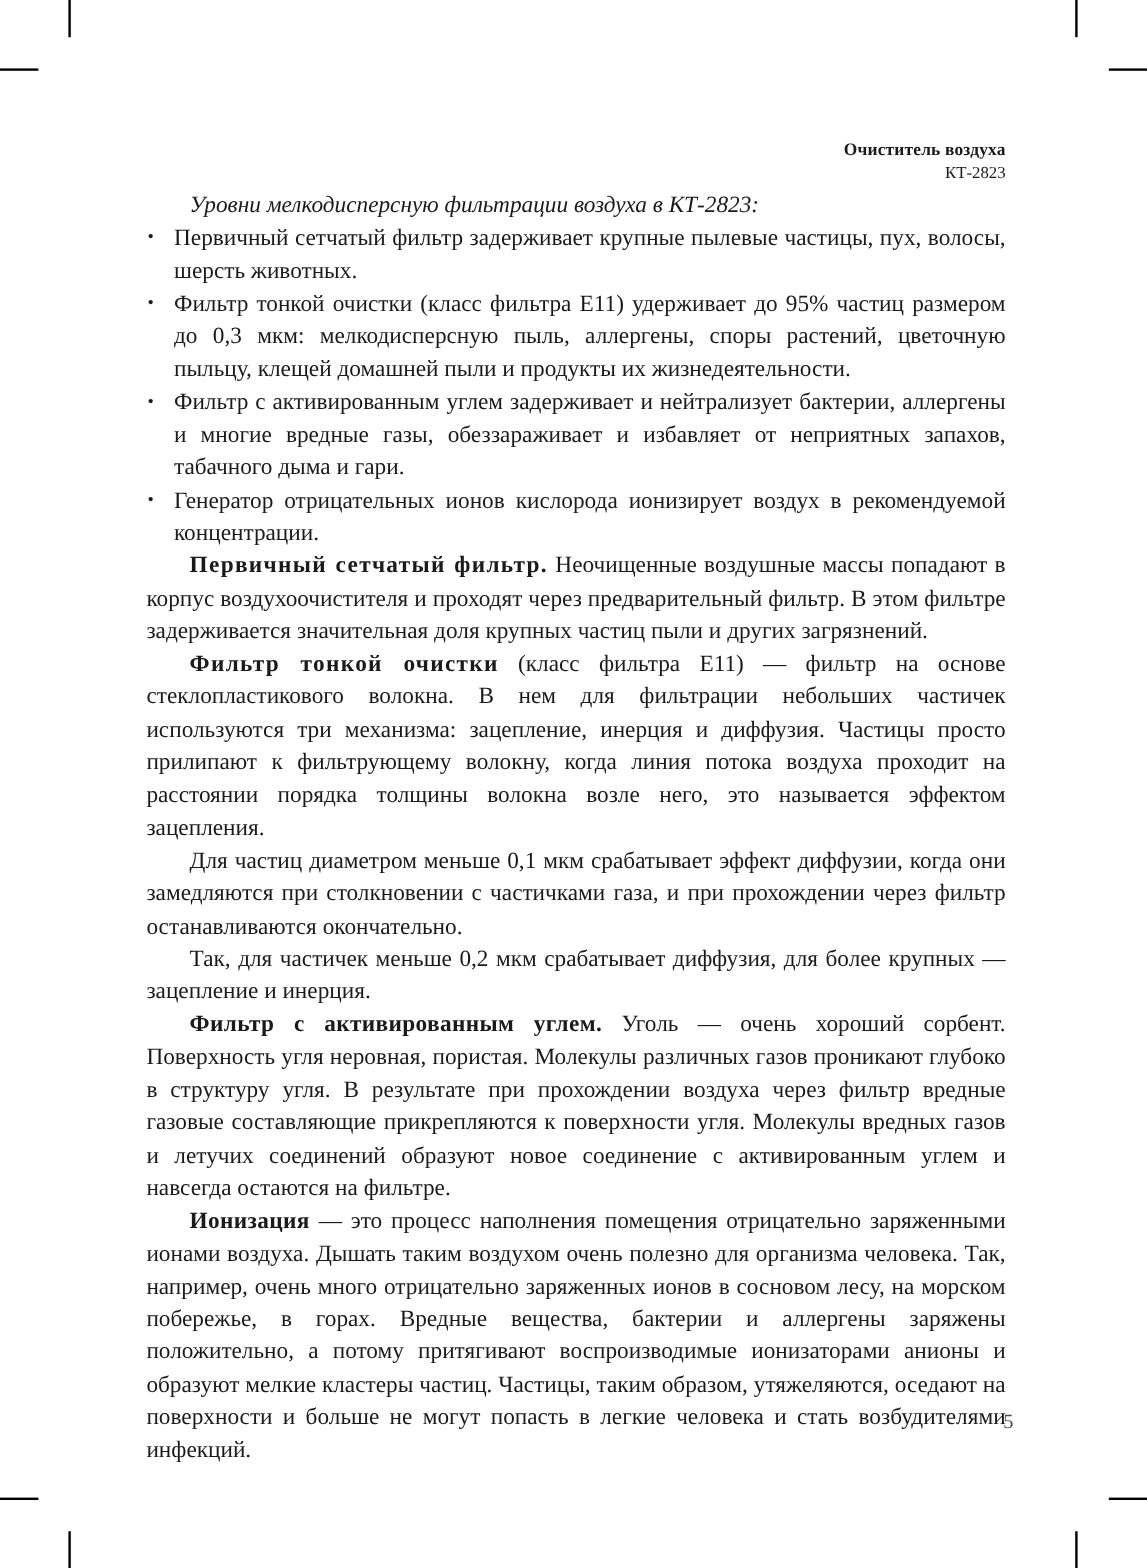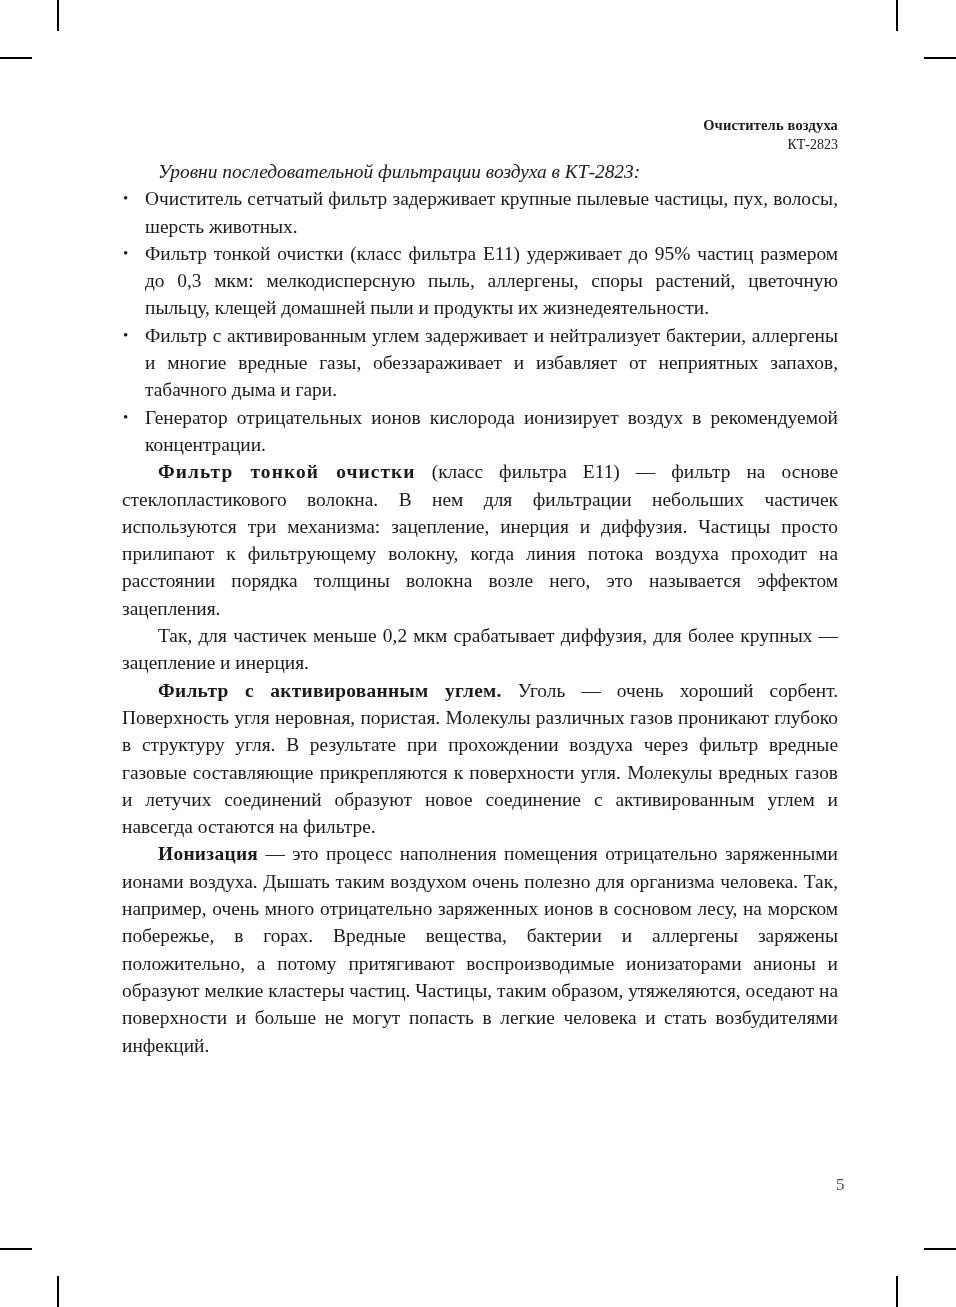--- a/index.html
+++ b/index.html
@@ -125,48 +125,54 @@
   <div class="crop v crop-br-v"></div>
   <div class="crop h crop-br-h"></div>
 
   <div class="runhead">
     <span class="title">Очиститель воздуха</span>
     <span class="model">КТ-2823</span>
   </div>
 
   <div class="body">
 
-    <div class="intro">Уровни последовательной фильтрации воздуха в КТ-2823:</div>
+    <div class="intro">Уровни мелкодисперсную фильтрации воздуха в КТ-2823:</div>
 
     <ul class="filter-list">
       <li>
         <span class="bullet">•</span>
-        <span>Очиститель сетчатый фильтр задерживает крупные пылевые частицы, пух, волосы, шерсть животных.</span>
+        <span>Первичный сетчатый фильтр задерживает крупные пылевые частицы, пух, волосы, шерсть животных.</span>
       </li>
       <li>
         <span class="bullet">•</span>
         <span>Фильтр тонкой очистки (класс фильтра Е11) удерживает до 95% частиц размером до 0,3 мкм: мелкодисперсную пыль, аллергены, споры растений, цветочную пыльцу, клещей домашней пыли и продукты их жизнедеятельности.</span>
       </li>
       <li>
         <span class="bullet">•</span>
         <span>Фильтр с активированным углем задерживает и нейтрализует бактерии, аллергены и многие вредные газы, обеззараживает и избавляет от неприятных запахов, табачного дыма и гари.</span>
       </li>
       <li>
         <span class="bullet">•</span>
         <span>Генератор отрицательных ионов кислорода ионизирует воздух в рекомендуемой концентрации.</span>
       </li>
     </ul>
 
 
+    <p>
+      <span class="lead-sp">Первичный сетчатый фильтр.</span><span> Неочищенные воздушные массы попадают в корпус воздухоочистителя и проходят через предварительный фильтр. В этом фильтре задерживается значительная доля крупных частиц пыли и других загрязнений.</span>
+    </p>
 
     <p>
       <span class="lead-sp">Фильтр тонкой очистки</span><span> (класс фильтра Е11) — фильтр на основе стеклопластикового волокна. В нем для фильтрации небольших частичек используются три механизма: зацепление, инерция и диффузия. Частицы просто прилипают к фильтрующему волокну, когда линия потока воздуха проходит на расстоянии порядка толщины волокна возле него, это называется эффектом зацепления.</span>
     </p>
 
 
+    <p>
+      <span>Для частиц диаметром меньше 0,1 мкм срабатывает эффект диффузии, когда они замедляются при столкновении с частичками газа, и при прохождении через фильтр останавливаются окончательно.</span>
+    </p>
 
     <p>
       <span>Так, для частичек меньше 0,2 мкм срабатывает диффузия, для более крупных — зацепление и инерция.</span>
     </p>
 
     <p>
       <span class="lead">Фильтр с активированным углем.</span><span> Уголь — очень хороший сорбент. Поверхность угля неровная, пористая. Молекулы различных газов проникают глубоко в структуру угля. В результате при прохождении воздуха через фильтр вредные газовые составляющие прикрепляются к поверхности угля. Молекулы вредных газов и летучих соединений образуют новое соединение с активированным углем и навсегда остаются на фильтре.</span>
     </p>
 
     <p>

